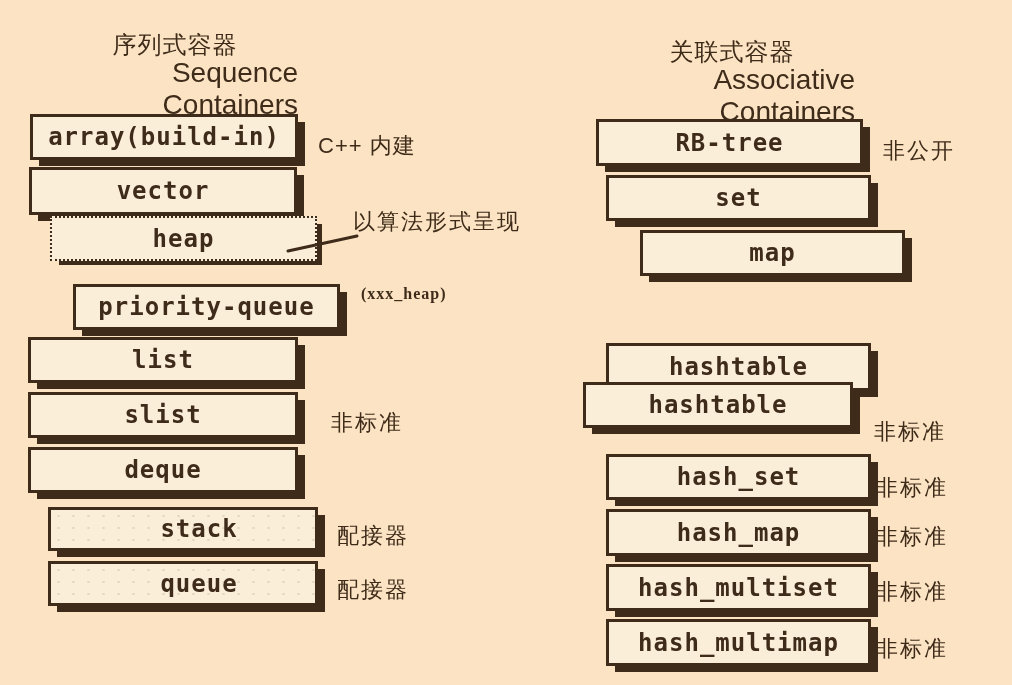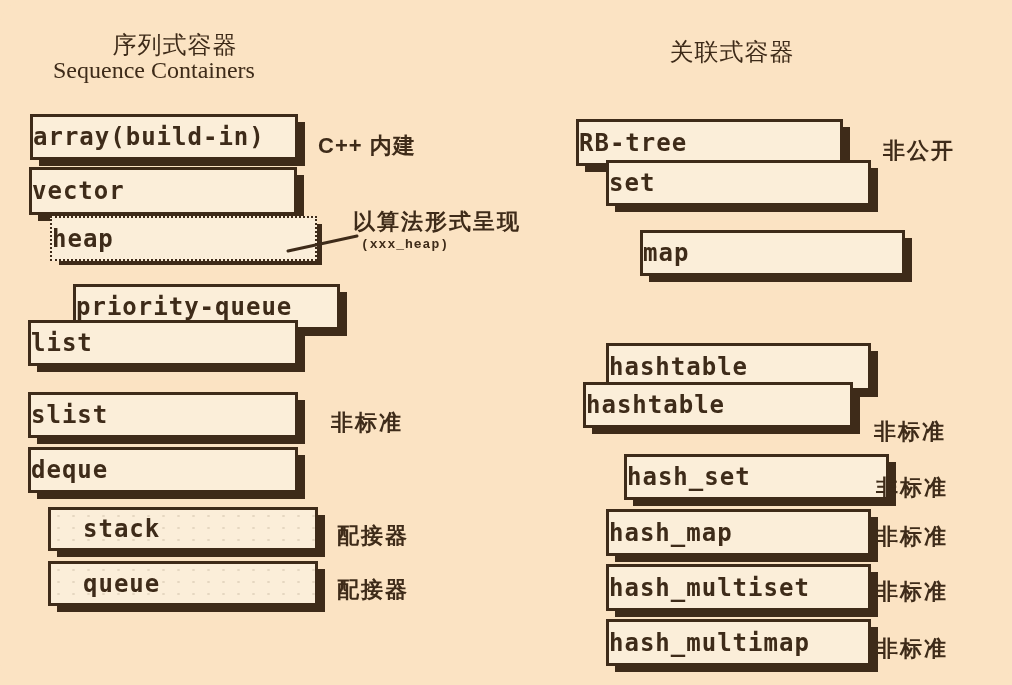--- a/index.html
+++ b/index.html
@@ -25,34 +25,34 @@
     position:absolute;
     width:240px;
     text-align:center;
     font-size:24px;
     letter-spacing:1px;
     color:var(--ink);
   }
   .title-en{
     position:absolute;
     width:245px;
-    text-align:left;
-    font-family:Liberation Serif, serif;
-    font-size:24px;
+    text-align:right;
+    font-family:Liberation Sans, sans-serif;
+    font-size:28px;
     color:var(--ink);
   }
   .box{
     position:absolute;
     box-sizing:border-box;
     background:var(--fill);
     border:3px solid var(--ink);
     box-shadow:8px 7px 0 -1px var(--ink);
     display:flex;
     align-items:center;
-    justify-content:flex-start;
+    justify-content:center;
     font-family:"DejaVu Sans Mono", monospace;
     font-weight:700;
     font-size:24px;
     letter-spacing:1px;
     color:var(--ink);
   }
   .box.dotted{
     border:2px dotted var(--ink);
     box-shadow:7px 6px 0 -2px var(--ink);
   }
@@ -60,56 +60,57 @@
     background-image:radial-gradient(rgba(80,56,32,.13) 1px, transparent 1.6px);
     background-size:15px 12px;
     padding-left:32px;
   }
   .note{
     position:absolute;
     font-size:22px;
     letter-spacing:2px;
     white-space:nowrap;
     color:var(--ink);
-    font-weight:bold;
   }
   .anno-line2{
-    font-family:Liberation Mono, monospace;
+    font-family:Liberation Serif, serif;
     font-weight:700;
-    font-size:13px;
+    font-size:16px;
     letter-spacing:1px;
+    margin-top:48px;
   }
   .leader{
     position:absolute;
     overflow:visible;
   }
 </style>
 </head>
 <body>
 
 <div class="canvas">
 
   <div class="title-zh" style="left:55px;top:29px">序列式容器</div>
   <div class="title-en" style="left:53px;top:57px">Sequence Containers</div>
 
   <div class="title-zh" style="left:612px;top:36px">关联式容器</div>
+  <div class="title-en" style="left:610px;top:64px">Associative Containers</div>
 
   <div class="box" style="left:30px;top:114px;width:268px;height:46px">
     <span>array(build-in)</span>
   </div>
   <div class="box" style="left:29px;top:167px;width:268px;height:48px">
     <span>vector</span>
   </div>
   <div class="box dotted" style="left:50px;top:216px;width:267px;height:45px">
     <span>heap</span>
   </div>
   <div class="box" style="left:73px;top:284px;width:267px;height:46px">
     <span>priority-queue</span>
   </div>
-  <div class="box" style="left:28px;top:320px;width:270px;height:46px">
+  <div class="box" style="left:28px;top:337px;width:270px;height:46px">
     <span>list</span>
   </div>
   <div class="box" style="left:28px;top:392px;width:270px;height:46px">
     <span>slist</span>
   </div>
   <div class="box" style="left:28px;top:447px;width:270px;height:46px">
     <span>deque</span>
   </div>
   <div class="box speckled" style="left:48px;top:507px;width:270px;height:44px">
     <span>stack</span>
@@ -123,36 +124,36 @@
   <div class="note" style="left:353px;top:207px">以算法形式呈现</div>
   <div class="note anno-line2" style="left:361px;top:237px">(xxx_heap)</div>
   <svg class="leader" style="left:285px;top:230px" width="76" height="26">
     <line x1="3" y1="21" x2="72" y2="6" stroke="#3e2b19" stroke-width="3" stroke-linecap="round"></line>
   </svg>
 
   <div class="note" style="left:331px;top:408px">非标准</div>
   <div class="note" style="left:337px;top:521px">配接器</div>
   <div class="note" style="left:337px;top:575px">配接器</div>
 
-  <div class="box" style="left:576px;top:119px;width:267px;height:47px">
+  <div class="box" style="left:596px;top:119px;width:267px;height:47px">
     <span>RB-tree</span>
   </div>
-  <div class="box" style="left:606px;top:160px;width:265px;height:46px">
+  <div class="box" style="left:606px;top:175px;width:265px;height:46px">
     <span>set</span>
   </div>
   <div class="box" style="left:640px;top:230px;width:265px;height:46px">
     <span>map</span>
   </div>
   <div class="box" style="left:606px;top:343px;width:265px;height:48px">
     <span>hashtable</span>
   </div>
   <div class="box" style="left:583px;top:382px;width:270px;height:46px">
     <span>hashtable</span>
   </div>
-  <div class="box" style="left:624px;top:454px;width:265px;height:46px">
+  <div class="box" style="left:606px;top:454px;width:265px;height:46px">
     <span>hash_set</span>
   </div>
   <div class="box" style="left:606px;top:509px;width:265px;height:47px">
     <span>hash_map</span>
   </div>
   <div class="box" style="left:606px;top:564px;width:265px;height:47px">
     <span>hash_multiset</span>
   </div>
   <div class="box" style="left:606px;top:619px;width:265px;height:47px">
     <span>hash_multimap</span>

